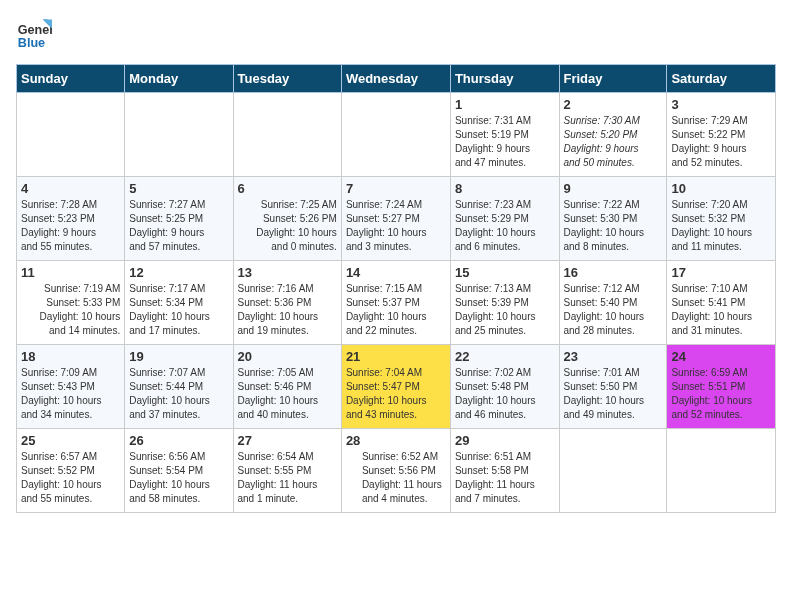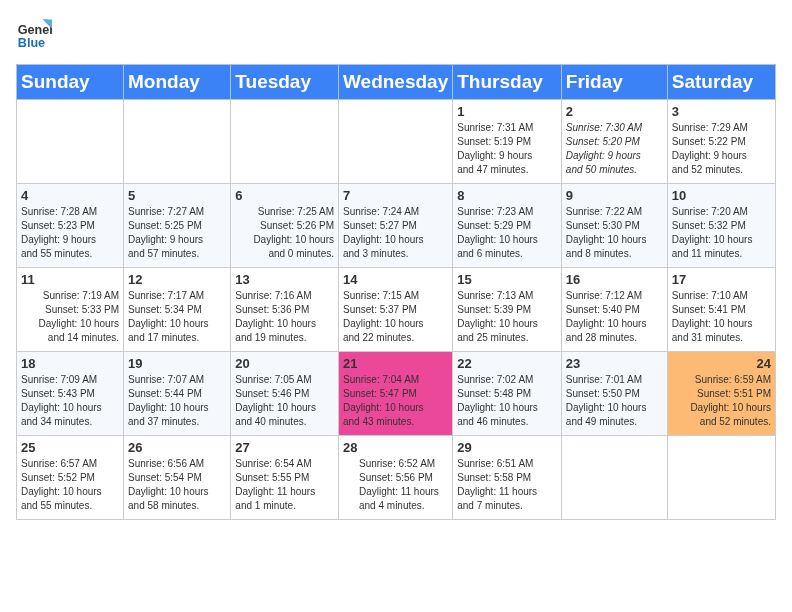--- a/index.html
+++ b/index.html
@@ -36,25 +36,25 @@
     .location {
       font-size: 16px;
       color: #555;
     }
     .calendar {
       width: 100%;
       border-collapse: collapse;
       font-size: 11px;
     }
     .calendar th {
-      background: #3b82f6;
+      background: #0c4a6e;
       color: #fff;
       padding: 6px 4px;
       text-align: left;
-      font-size: 19px;
+      font-size: 13px;
       font-weight: bold;
       border: 1px solid #aac4e0;
     }
     .calendar td {
       border: 1px solid #ccc;
       vertical-align: top;
       padding: 4px 4px 6px 4px;
       width: 110px;
       min-height: 80px;
       background: #fff;
@@ -252,42 +252,42 @@
 Daylight: 10 hours
 and 37 minutes.</div>
         </td>
         <td style="background: rgb(245, 248, 252);">
           <div class="day-number">20</div>
           <div class="day-info" style="white-space: pre-line;">Sunrise: 7:05 AM
 Sunset: 5:46 PM
 Daylight: 10 hours
 and 40 minutes.</div>
         </td>
-        <td style="background: #ec4899;">
+        <td style="background: #fde047;">
           <div class="day-number">21</div>
           <div class="day-info" style="white-space: pre-line;">Sunrise: 7:04 AM
 Sunset: 5:47 PM
 Daylight: 10 hours
 and 43 minutes.</div>
         </td>
         <td style="background: rgb(245, 248, 252);">
           <div class="day-number">22</div>
           <div class="day-info" style="white-space: pre-line;">Sunrise: 7:02 AM
 Sunset: 5:48 PM
 Daylight: 10 hours
 and 46 minutes.</div>
         </td>
         <td style="background: rgb(245, 248, 252);">
           <div class="day-number">23</div>
           <div class="day-info" style="white-space: pre-line;">Sunrise: 7:01 AM
 Sunset: 5:50 PM
 Daylight: 10 hours
 and 49 minutes.</div>
         </td>
-        <td style="background: #fdba74; text-align: right;">
+        <td style="background: #d946ef;">
           <div class="day-number">24</div>
           <div class="day-info" style="white-space: pre-line;">Sunrise: 6:59 AM
 Sunset: 5:51 PM
 Daylight: 10 hours
 and 52 minutes.</div>
         </td>
       </tr>
       <tr>
         <td>
           <div class="day-number">25</div>

